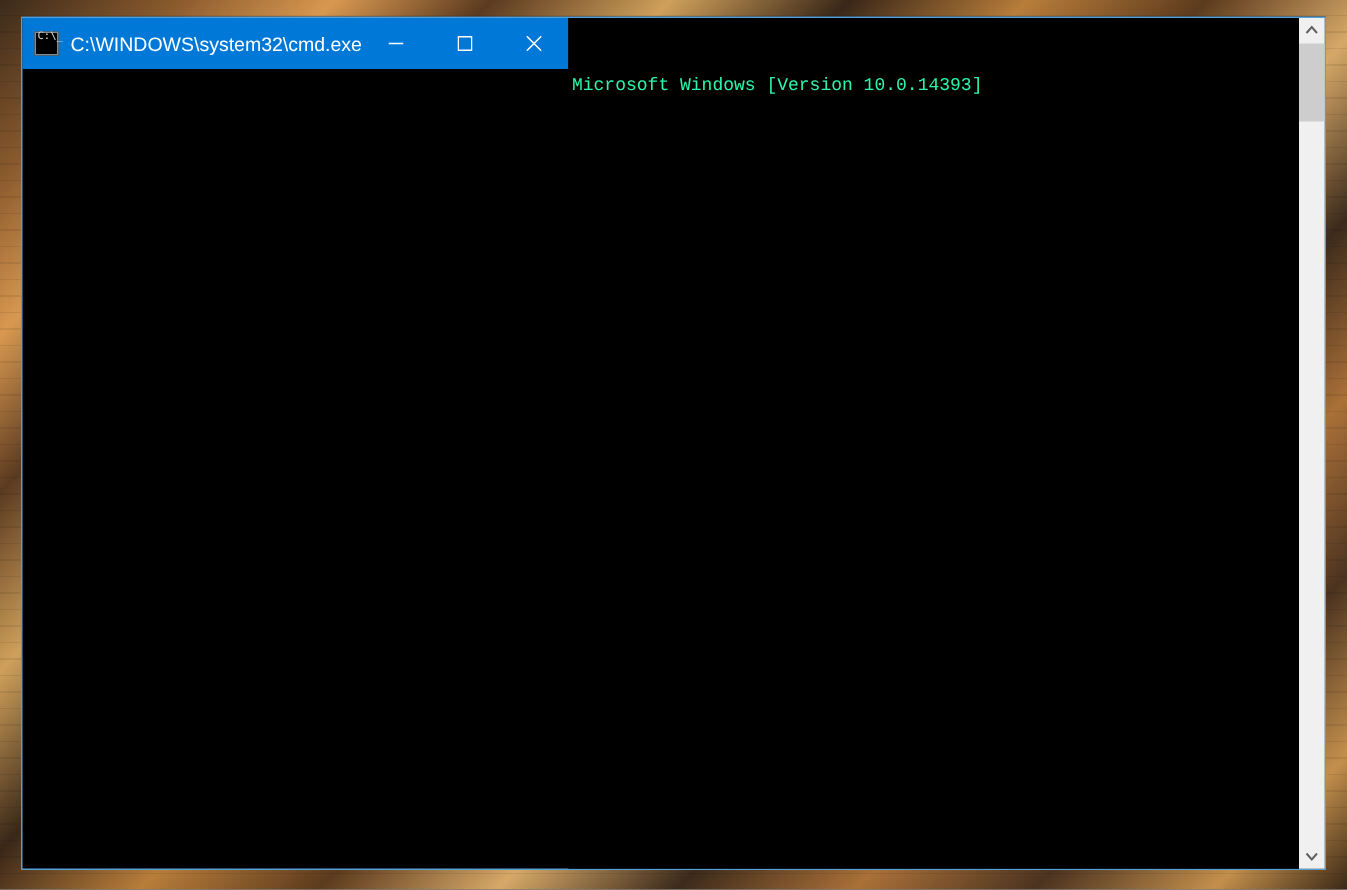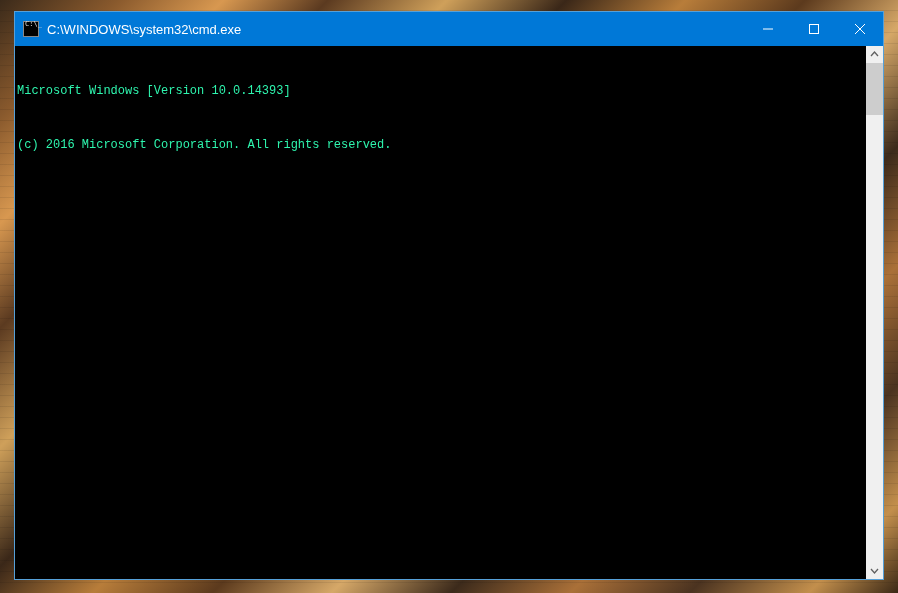--- a/index.html
+++ b/index.html
@@ -31,21 +31,21 @@
     }
     .cmd-window {
       position: absolute;
       left: 14px;
       top: 11px;
       width: 870px;
       height: 569px;
       background: #000;
       border: 1px solid #56a0d8;
       display: flex;
-      flex-direction: column;
+      flex-direction: row;
     }
     .titlebar {
       height: 34px;
       background: #0078d7;
       display: flex;
       align-items: center;
       color: #fff;
       font-size: 13px;
       user-select: none;
     }
@@ -163,21 +163,20 @@
           <svg width="10" height="10" viewBox="0 0 10 10">
               <path d="M0 0 L10 10 M10 0 L0 10" stroke="#fff" stroke-width="1"></path>
             </svg>
         </div>
       </div>
     </div>
 
     <div class="client">
       <div class="console">
         <span class="console-line">Microsoft Windows [Version 10.0.14393]</span>
-        <span class="console-line">(c) 2016 Microsoft Corporation. All rights reserved.</span>
         <span class="console-line"></span>
         <span class="console-line"></span>
       </div>
       <div class="vscroll">
         <div class="arrow">
           <svg width="9" height="9" viewBox="0 0 9 9">
               <path d="M1 6 L4.5 2 L8 6" fill="none" stroke="#606060" stroke-width="1.3"></path>
             </svg>
         </div>
         <div class="track">

